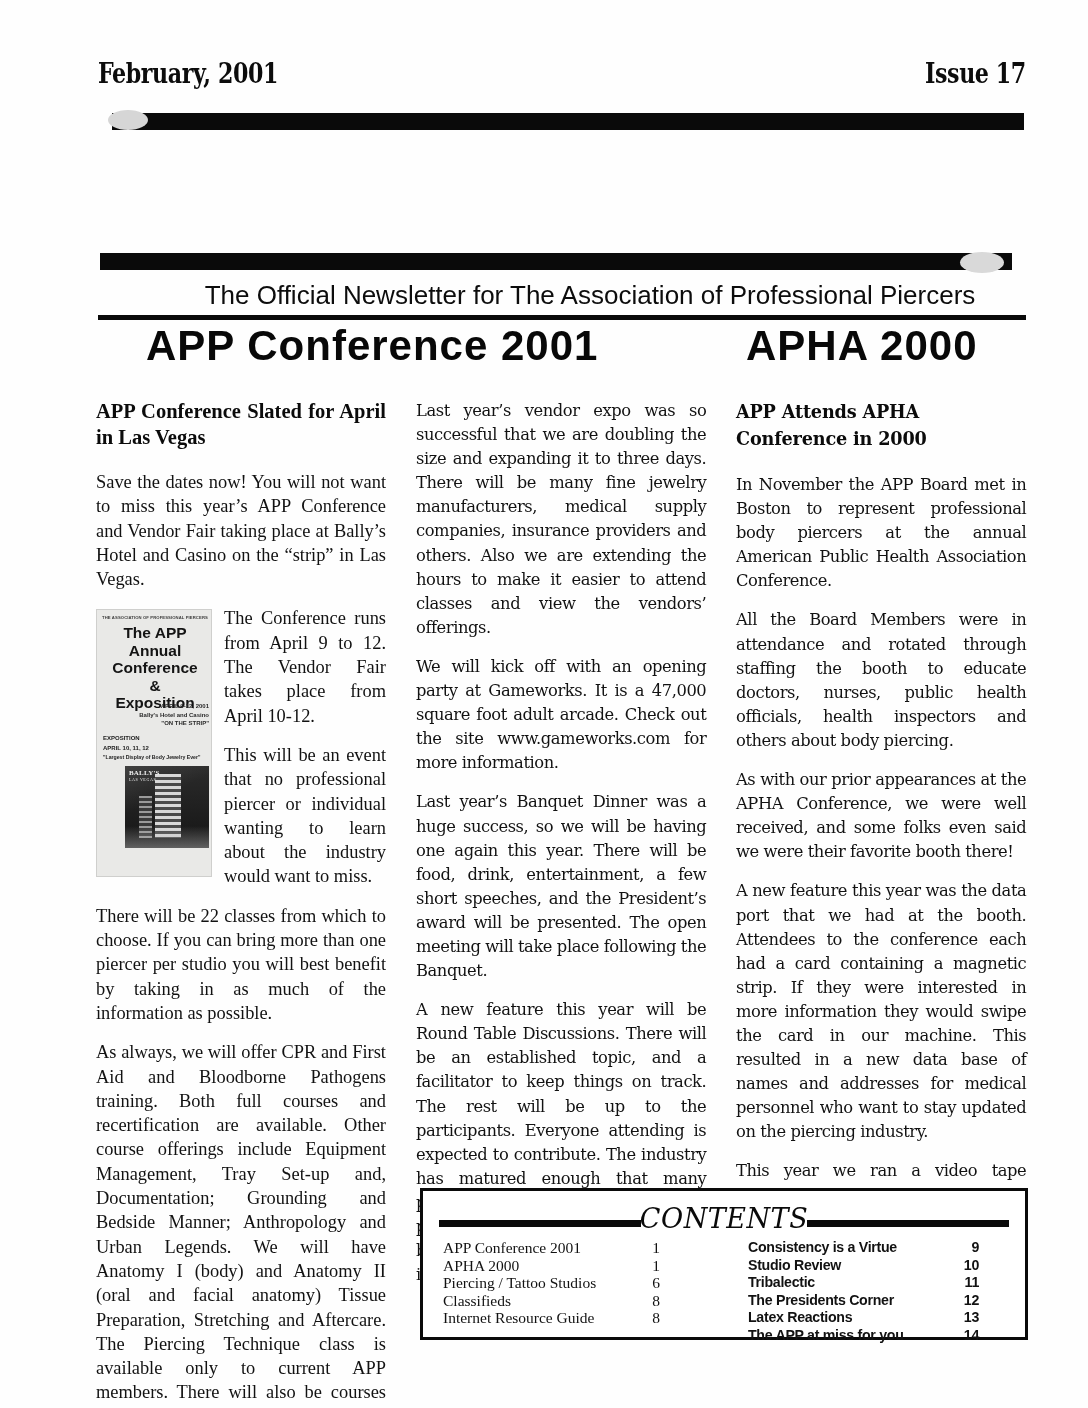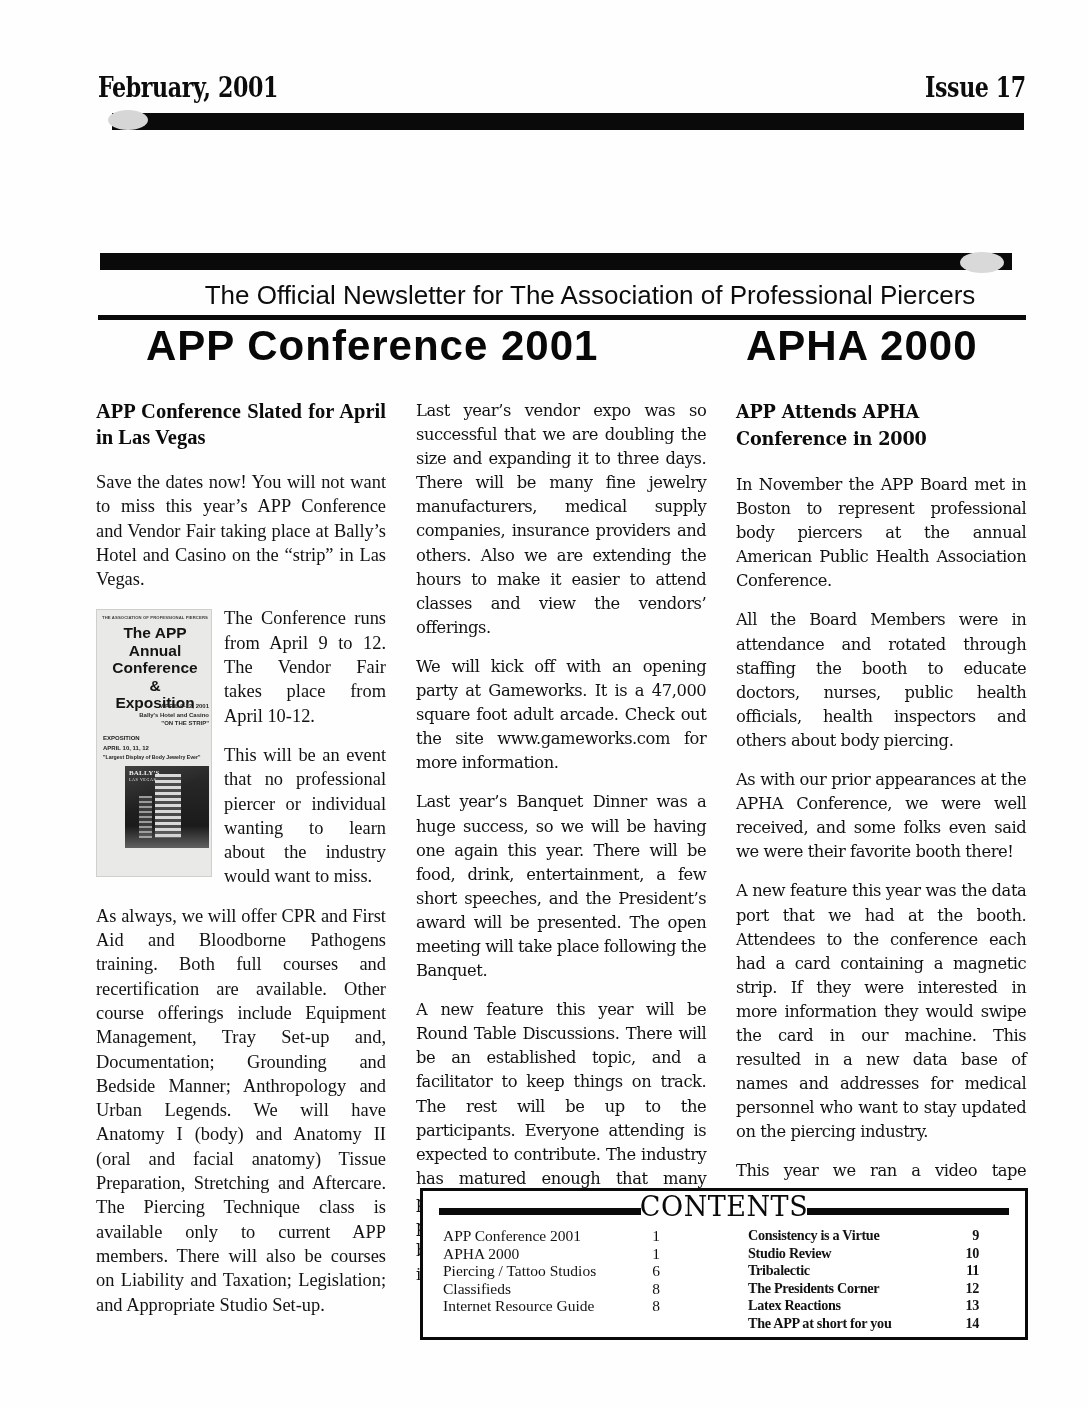--- a/index.html
+++ b/index.html
@@ -19,21 +19,21 @@
     position: absolute;
     left: 0; top: 0;
     width: 1088px;
     height: 1408px;
     background: #fefefe;
   }
 
   
   .issue-line {
     position: absolute;
-    left: 98px; top: 72px;
+    left: 98px; top: 58px;
     width: 928px;
     height: 40px;
     display: flex;
     justify-content: space-between;
     align-items: baseline;
   }
   .issue-date, .issue-num {
     font-family: "DejaVu Serif", serif;
     font-weight: bold;
     font-size: 27px;
@@ -283,21 +283,22 @@
     position: absolute;
     left: 420px; top: 1188px;
     width: 608px; height: 152px;
     border: 3px solid #0a0a0a;
     box-sizing: border-box;
     background: #fff;
   }
   .contents-head {
     position: relative;
     height: 34px;
-    margin-top: 0;
+    margin-top: 12px;
+    font-style: italic;
   }
   .contents-head .ct {
     position: absolute; left: 0; right: 0; top: 0;
     text-align: center;
     font-family: "DejaVu Serif", serif;
     font-weight: normal;
     font-size: 27px;
     letter-spacing: 0.5px;
     color: #0a0a0a;
   }
@@ -318,21 +319,21 @@
     display: flex;
     justify-content: space-between;
     font-size: 15.5px;
     line-height: 17.6px;
     color: #121212;
   }
   .toc-col.a .toc-row {
     font-family: "Liberation Serif", serif;
   }
   .toc-col.b .toc-row {
-    font-family: Liberation Serif, serif;
+    font-family: Liberation Sans, sans-serif;
     font-weight: bold;
     font-size: 14.2px;
     letter-spacing: -0.3px;
     padding-left: 22px;
   }
   .toc-row .pg { padding-left: 10px; }
   .toc-col.a .toc-row .pg { padding-right: 66px; }
   .toc-col.b .toc-row .pg { padding-right: 30px; }
 </style>
 </head>
@@ -395,20 +396,21 @@
           </div>
         </div>
         <div class="fl-logo">
           <span class="ring"></span>
           <span>APP</span>
         </div>
       </div>
 
       <p class="body">The Conference runs from April 9 to 12. The Vendor Fair takes place from April 10-12.</p>
       <p class="body">This will be an event that no professional piercer or individual wanting to learn about the industry would want to miss.</p>
+      <p class="body">There will be 22 classes from which to choose. If you can bring more than one piercer per studio you will best benefit by taking in as much of the information as possible.</p>
       <p class="body last">As always, we will offer CPR and First Aid and Bloodborne Pathogens training. Both full courses and recertification are available. Other course offerings include Equipment Management, Tray Set-up and, Documentation; Grounding and Bedside Manner; Anthropology and Urban Legends. We will have Anatomy I (body) and Anatomy II (oral and facial anatomy) Tissue Preparation, Stretching and Aftercare.  The Piercing Technique class is available only to current APP members.  There will also be courses on Liability and Taxation; Legislation; and Appropriate Studio Set-up.</p>
     </div>
 
     <div class="col c2">
       <p class="body slab">Last year’s vendor expo was so successful that we are doubling the size and expanding it to three days.  There will be many fine jewelry manufacturers, medical supply companies, insurance providers and others.   Also we are extending the hours to make it easier to attend classes and view the vendors’ offerings.</p>
       <p class="body slab">We will kick off with an opening party at Gameworks. It is a 47,000 square foot adult arcade.  Check out the site www.gameworks.com for more information.</p>
       <p class="body slab">Last year’s Banquet Dinner was a huge success, so we will be having one again this year.   There will be food, drink, entertainment, a few short speeches, and the President’s award will be presented.  The open meeting will take place following the Banquet.</p>
       <p class="body slab last">A new feature this year will be Round Table Discussions.   There will be an established topic, and a facilitator to keep things on track.  The rest will be up to the participants.  Everyone attending is expected to contribute.  The industry has matured enough that many piercers have a lot to offer other professionals in the field.  This will be a fantastic forum for sharing of information.</p>
       <p class="cont">...continued on page 9</p>
     </div>
@@ -471,20 +473,20 @@
           </div>
           <div class="toc-row">
             <span>The Presidents Corner</span>
             <span class="pg">12</span>
           </div>
           <div class="toc-row">
             <span>Latex Reactions</span>
             <span class="pg">13</span>
           </div>
           <div class="toc-row">
-            <span>The APP at short for you</span>
+            <span>The APP at miss for you</span>
             <span class="pg">14</span>
           </div>
         </div>
     </div>
   </div>
 
 </div>
 
 </body></html>

